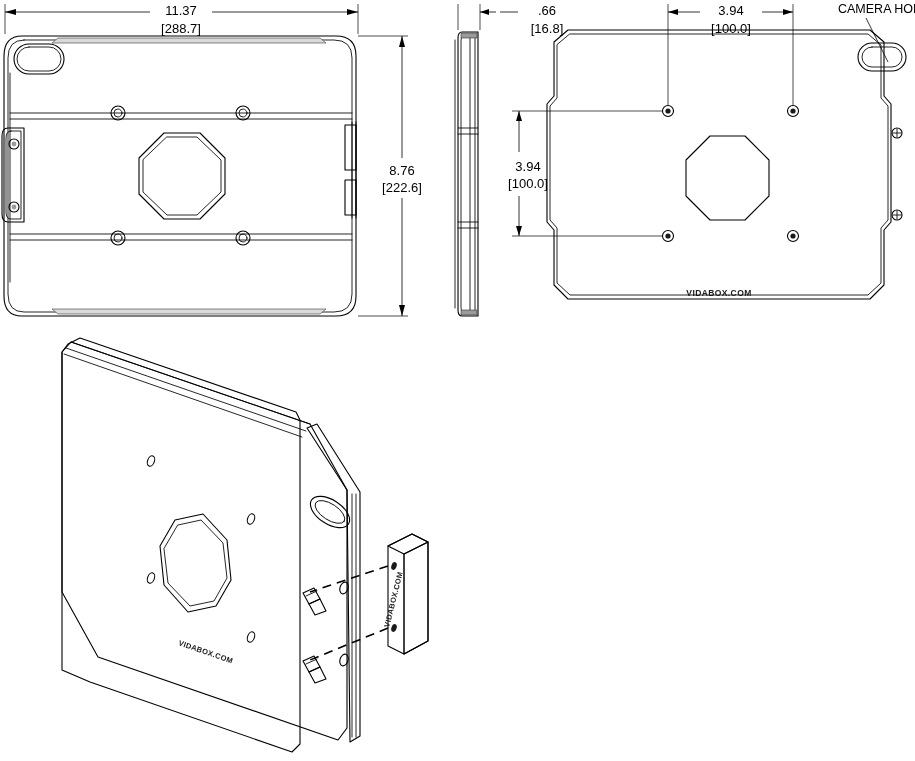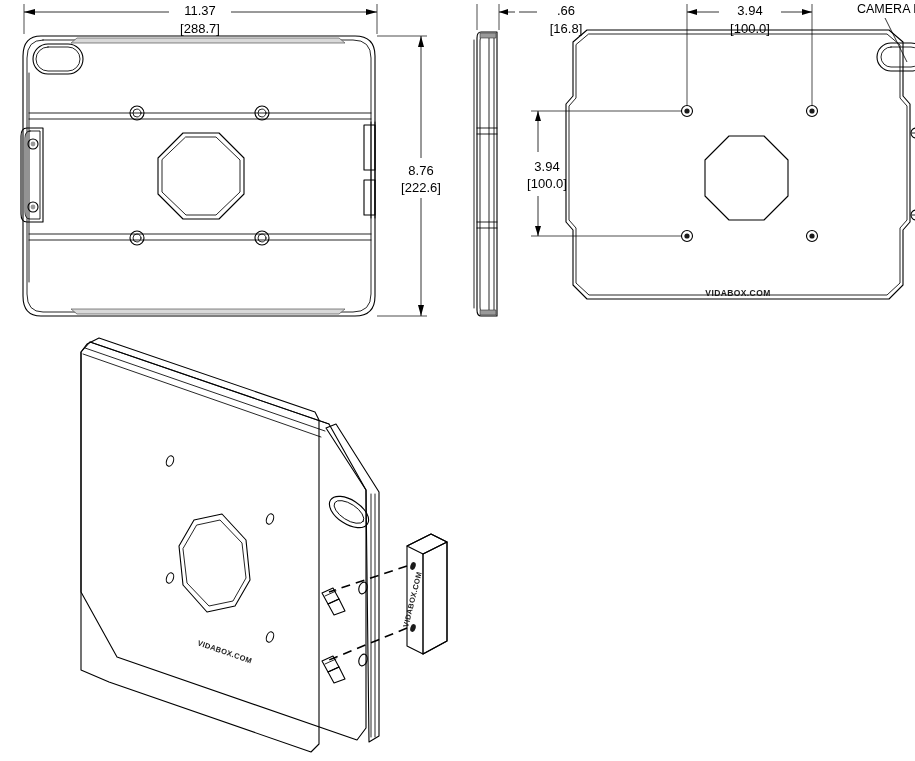--- a/index.html
+++ b/index.html
@@ -1,18 +1,18 @@
 <!DOCTYPE html>
 <html><head>
 <meta charset="utf-8">
 <style>
   html,body{margin:0;padding:0;background:#ffffff;}
   body{width:915px;height:761px;position:relative;overflow:hidden;
        font-family:"Liberation Sans", sans-serif;color:#000;}
-  #sheet{position:absolute;inset:0;margin-left:19px;}
+  #sheet{position:absolute;inset:0;}
   svg{display:block;}
   .dimtext{font-family:"Liberation Sans", sans-serif;font-size:13px;fill:#000;}
   .calltext{font-family:"Liberation Sans", sans-serif;font-size:12.5px;fill:#000;}
   .brand{font-family:"Liberation Sans", sans-serif;font-size:8.5px;font-weight:bold;
          fill:#1a1a1a;letter-spacing:0.4px;}
   .brandsm{font-family:"Liberation Sans", sans-serif;font-size:7.5px;font-weight:bold;
          fill:#1a1a1a;letter-spacing:0.3px;}
   .ln{fill:none;stroke:#000;stroke-width:1.1;stroke-linejoin:round;stroke-linecap:round;}
   .ln-t{fill:none;stroke:#000;stroke-width:0.85;stroke-linejoin:round;stroke-linecap:round;}
   .dim{fill:none;stroke:#000;stroke-width:0.8;}

